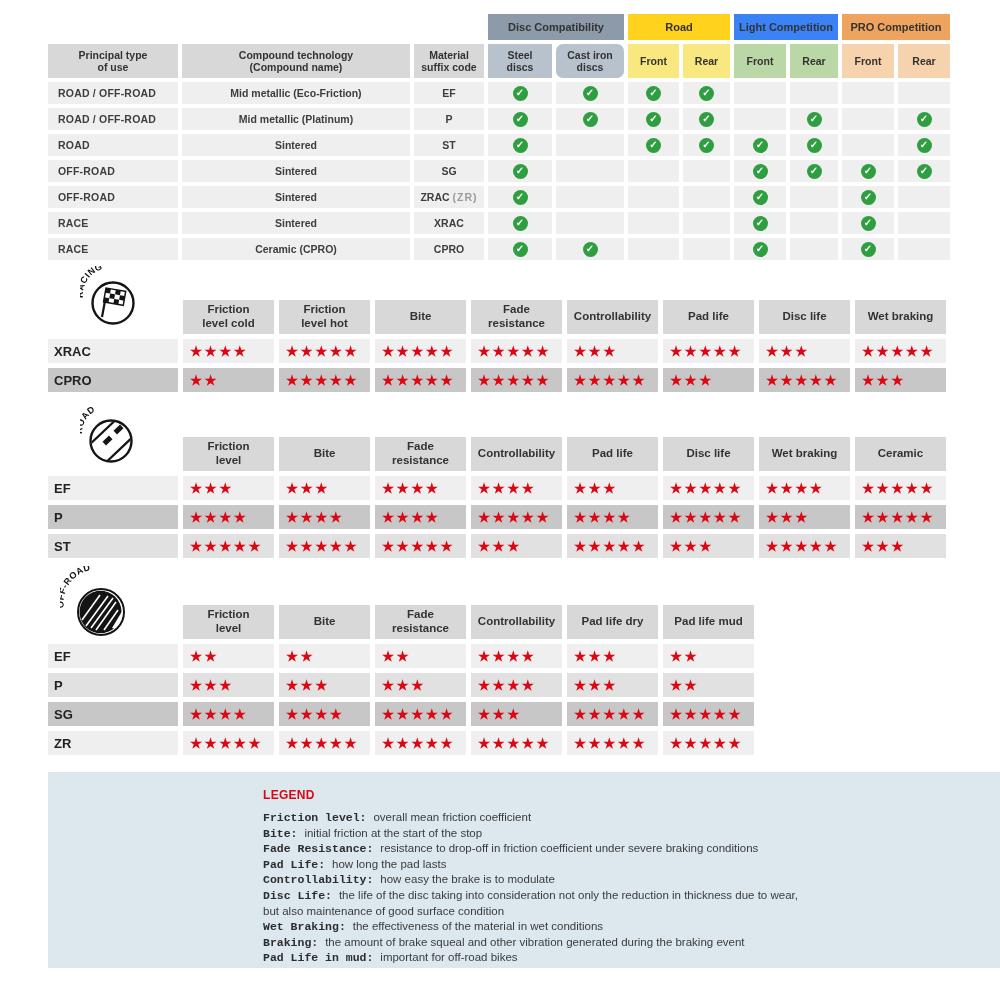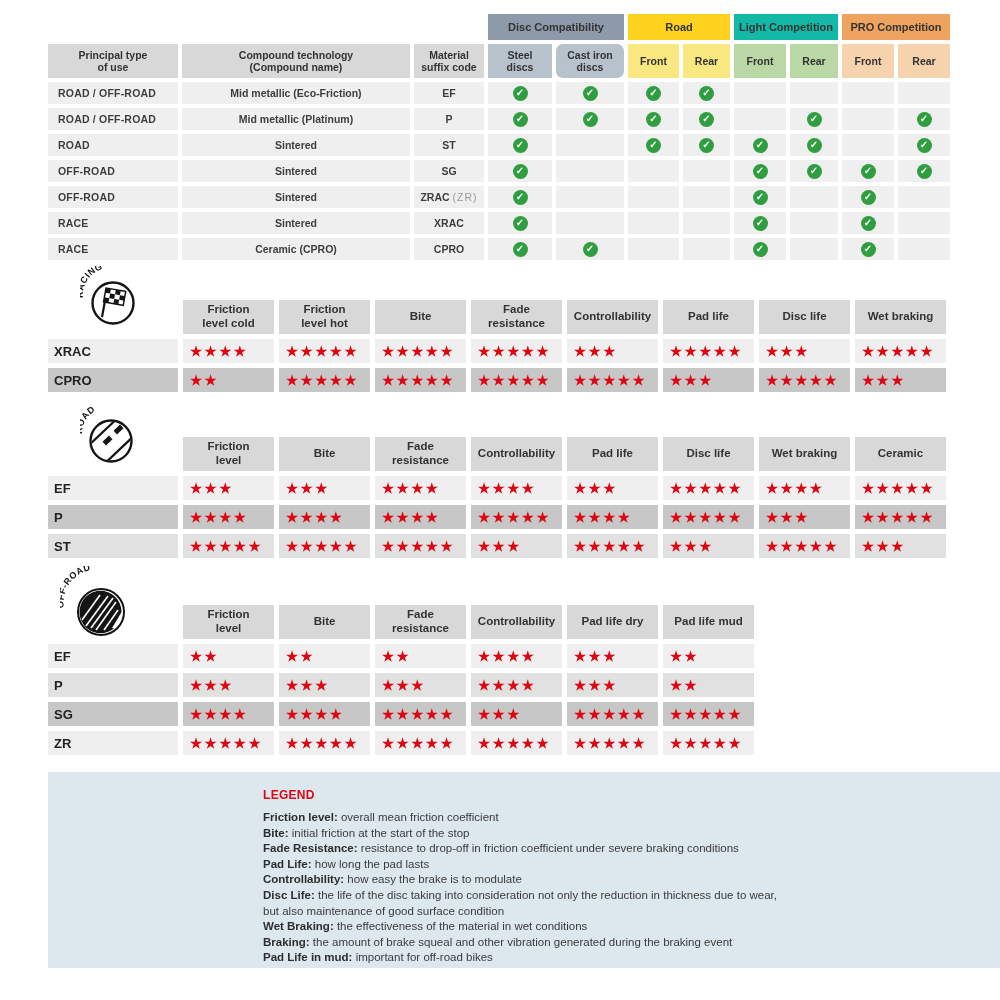--- a/index.html
+++ b/index.html
@@ -10,21 +10,21 @@
   
   .compat { position:absolute; left:48px; top:14px; display:grid;
             grid-template-columns:130px 228px 70px 64px 68px 51px 47px 52px 48px 52px 52px;
             grid-template-rows:26px 34px repeat(7,22px); gap:4px; }
   .gh { display:flex; align-items:center; justify-content:center; font-weight:bold; font-size:11px; color:#333; }
   .hc { background:#d8d8d8; display:flex; align-items:center; justify-content:center; text-align:center;
         font-weight:bold; font-size:10.5px; line-height:1.18; color:#333; white-space:pre-line; }
   .cell { background:#efefef; display:flex; align-items:center; font-size:10.5px; font-weight:600; color:#3d3d3d; }
   .cell.use { padding-left:10px; letter-spacing:.2px; }
   .cell.center { justify-content:center; }
-  .code-note { color:#9a9a9a; margin-left:3px; letter-spacing:1px; font-weight:400; }
+  .code-note { color:#9a9a9a; margin-left:3px; letter-spacing:1px; font-weight:700; }
   .check { width:15px; height:15px; border-radius:50%; background:#2f9e41; color:#fff; font-size:10px;
            font-weight:bold; display:flex; align-items:center; justify-content:center; line-height:1; }
   .spacer { background:transparent; }
 
   
   .rt { position:absolute; left:48px; display:grid; gap:5px; }
   .rt .h { background:#d8d8d8; display:flex; align-items:center; justify-content:center; text-align:center;
            font-weight:bold; font-size:11.5px; line-height:1.2; color:#333; white-space:pre-line; }
   .rt .lbl { display:flex; align-items:center; padding-left:6px; font-weight:bold; font-size:13px; color:#222; }
   .rt .stars { display:flex; align-items:center; padding-left:7px; color:#dc0713; font-size:13.5px;
@@ -34,34 +34,34 @@
   .shade-dark  { background:#c7c7c7; }
 
   .icon-wrap { position:absolute; }
   .arc-text { font-weight:bold; fill:#121212; letter-spacing:.5px; font-family:"Liberation Sans",sans-serif; }
 
   
   .legend { position:absolute; left:48px; top:772px; width:990px; height:196px; background:#dce8ee;
             padding:16px 20px 0 215px; font-size:11.5px; }
   .legend .title { color:#dc0713; font-weight:bold; font-size:12px; margin-bottom:8px; letter-spacing:.3px; }
   .legend .line { line-height:15.6px; color:#3b3b3b; }
-  .legend .line b { color:#2d2d2d; }
+  .legend .line b { color:#2d2d2d;font-family:Liberation Mono, monospace; }
 </style>
 </head>
 <body>
 
 <div class="page">
 
   <div class="compat" id="compat-table">
       <div class="spacer"></div>
       <div class="spacer"></div>
       <div class="spacer"></div>
       <div class="gh" style="background: rgb(141, 154, 169); grid-column: span 2;">Disc Compatibility</div>
       <div class="gh" style="background: rgb(255, 210, 30); grid-column: span 2;">Road</div>
-      <div class="gh" style="background: #14b8a6; grid-column: span 2;">Light Competition</div>
+      <div class="gh" style="background: #3b82f6; grid-column: span 2;">Light Competition</div>
       <div class="gh" style="background: rgb(238, 163, 94); grid-column: span 2;">PRO Competition</div>
       <div class="hc">Principal type
 of use</div>
       <div class="hc">Compound technology
 (Compound name)</div>
       <div class="hc">Material
 suffix code</div>
       <div class="hc" style="background: rgb(184, 194, 204);">Steel
 discs</div>
       <div class="hc" style="background: rgb(184, 194, 204); border-radius: 7px;">Cast iron

